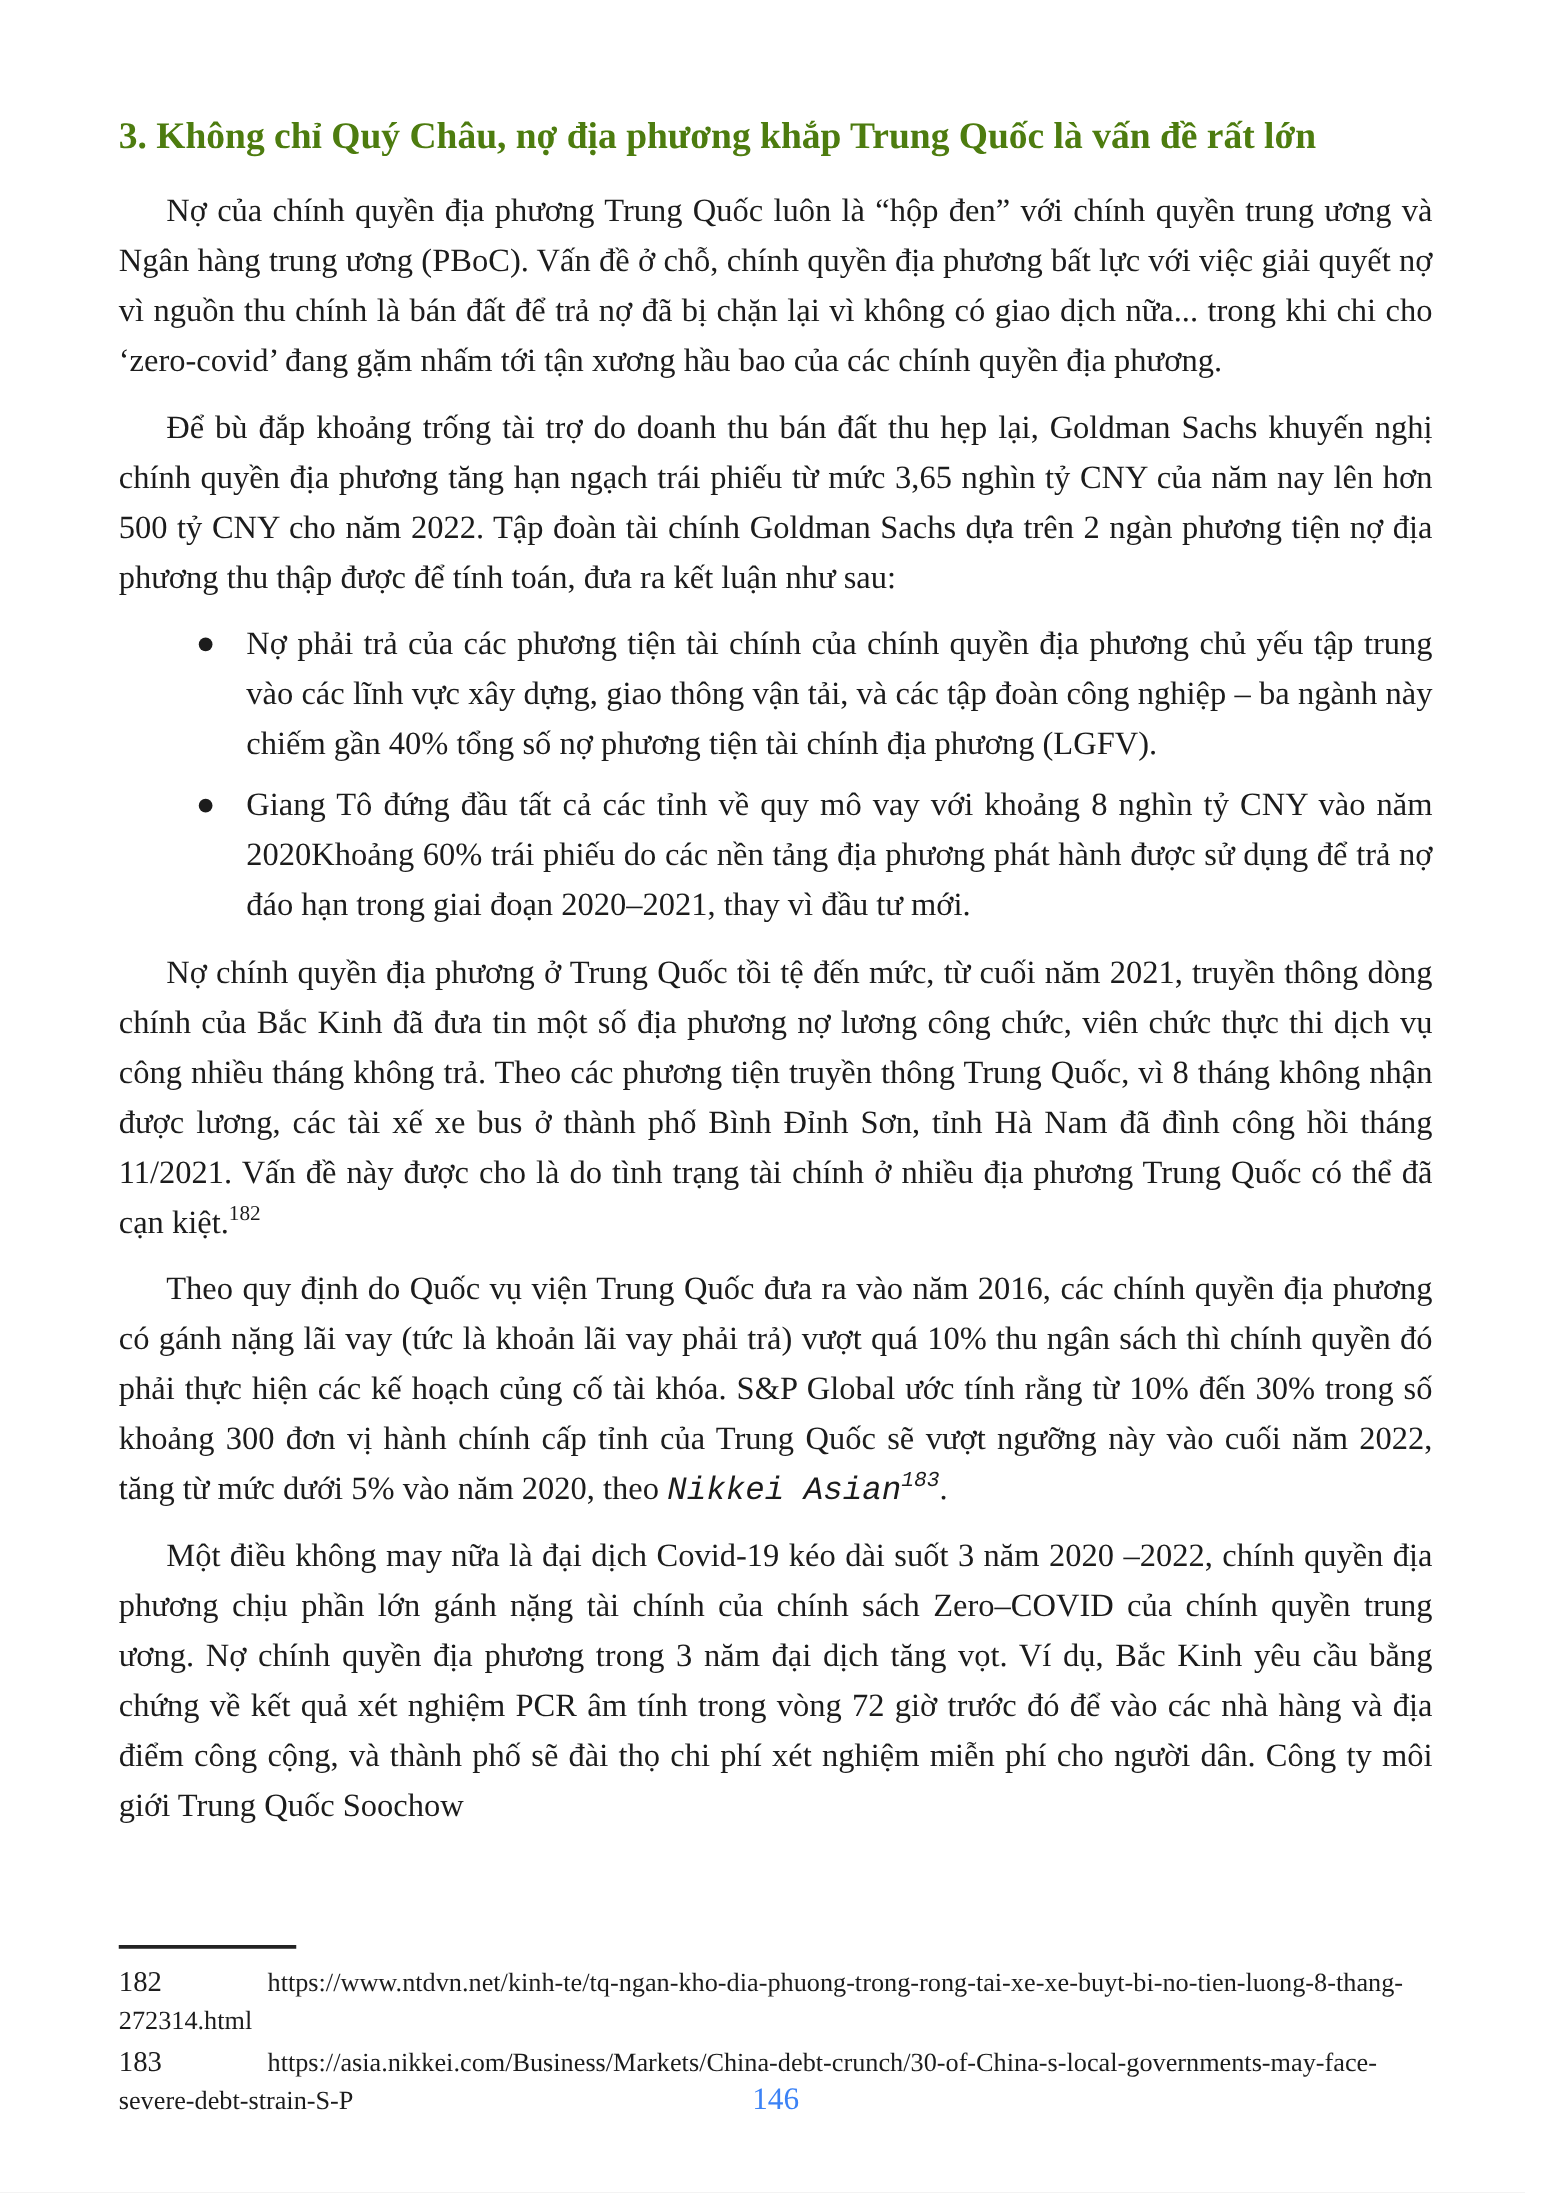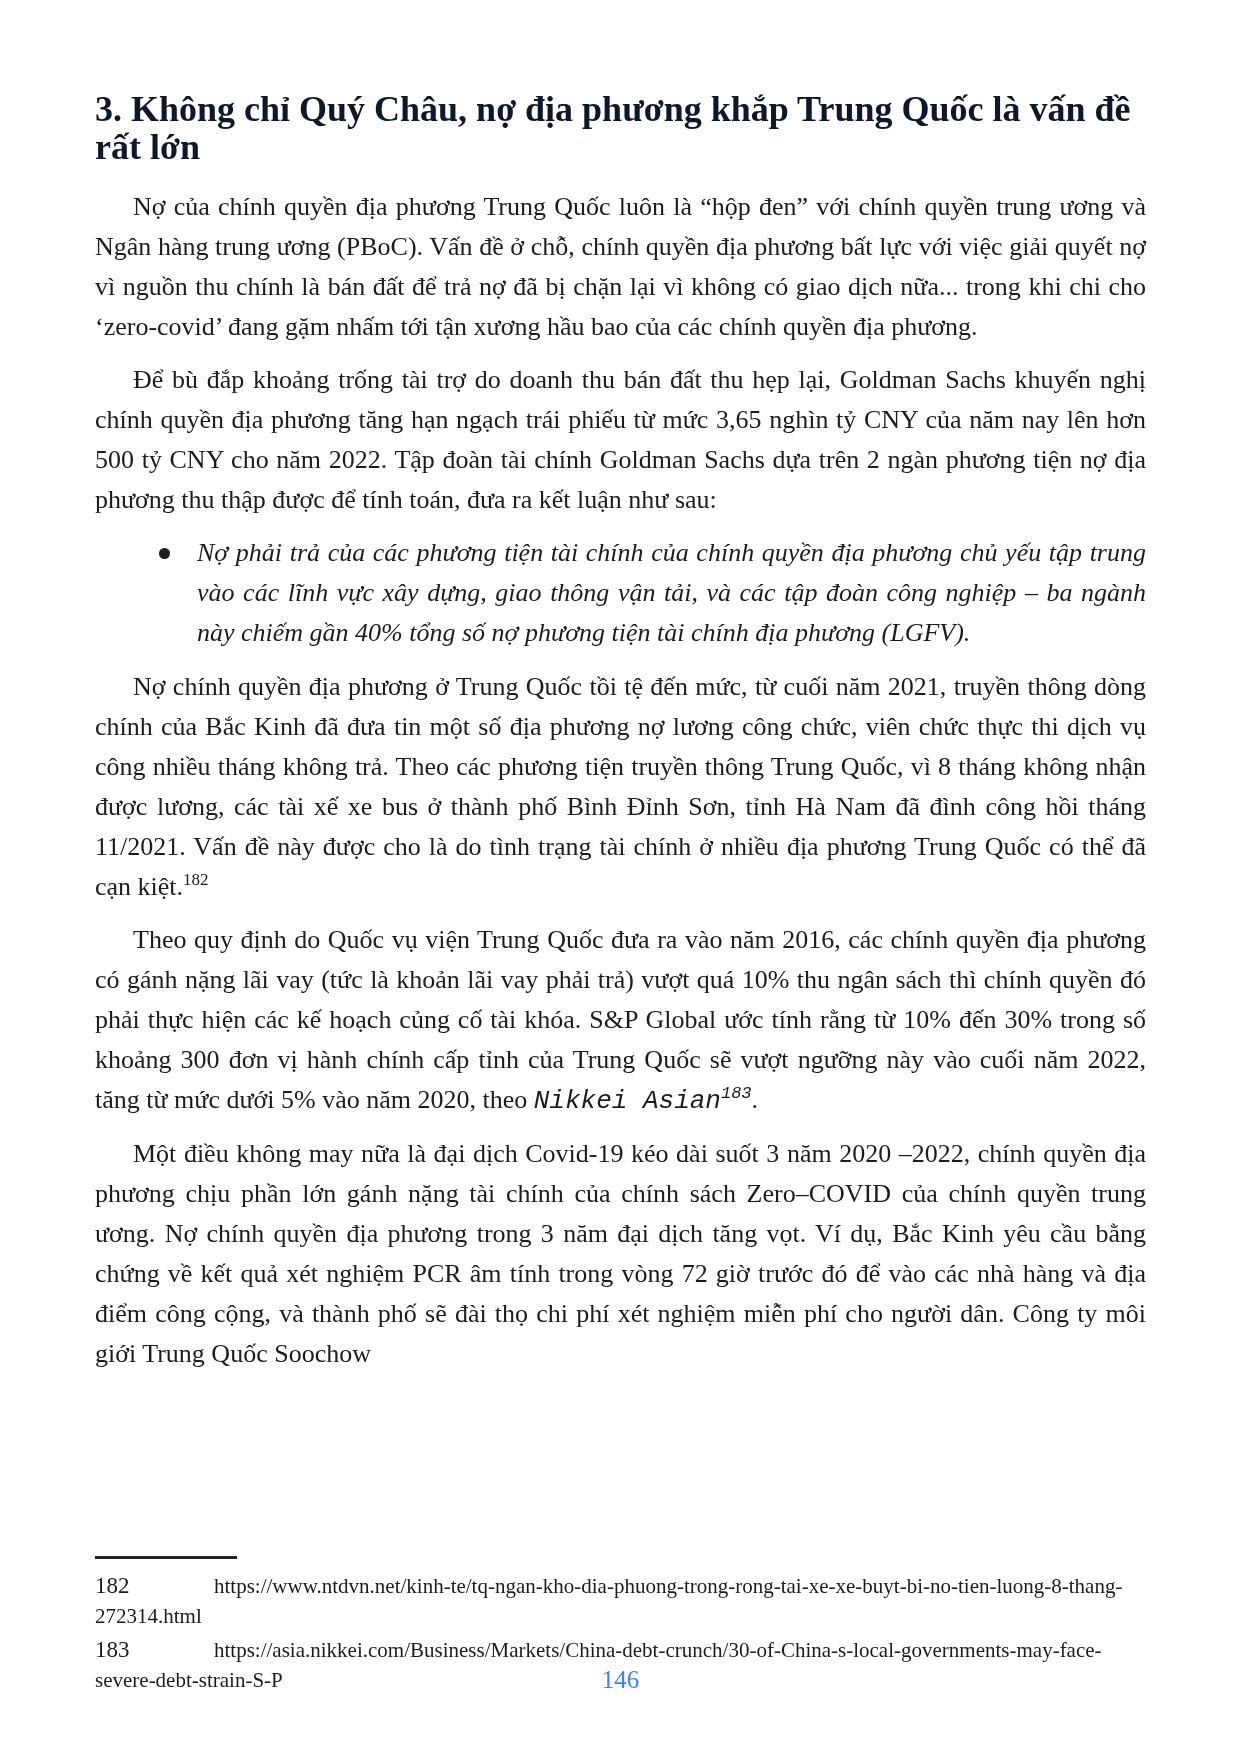--- a/index.html
+++ b/index.html
@@ -8,31 +8,31 @@
     width:1241px; height:1754px;
     margin:0 auto;
     background:#ffffff;
     font-family:"Liberation Serif","DejaVu Serif",serif;
     color:#1c1c1c;
     overflow:hidden;
   }
   .content { position:absolute; left:95px; top:90px; width:1051px; }
   .heading {
     margin:0 0 21px 0;
-    font-size:36px; line-height:38px; font-weight:700;
-    color:#0f172a;
+    font-size:30px; line-height:38px; font-weight:700;
+    color:#4d7c0f;
     text-align:left;
   }
   .para {
     margin:0 0 13px 0;
     font-size:26px; line-height:40px;
     text-align:justify;
     text-indent:38px;
   }
-  .bullet-list { list-style:none; margin:6px 0 14px 0; padding:0;font-style:italic; }
+  .bullet-list { list-style:none; margin:6px 0 14px 0; padding:0; }
   .bullet-item {
     position:relative;
     padding-left:102px; margin:0 0 9px 0;
     font-size:26px; line-height:40px;
     text-align:justify;
   }
   .bullet-dot {
     position:absolute; left:64px; top:15px;
     width:11px; height:11px; border-radius:50%;
     background:#1c1c1c;
@@ -66,20 +66,24 @@
 
     <p class="para">Nợ của chính quyền địa phương Trung Quốc luôn là “hộp đen” với chính quyền trung ương và Ngân hàng trung ương (PBoC). Vấn đề ở chỗ, chính quyền địa phương bất lực với việc giải quyết nợ vì nguồn thu chính là bán đất để trả nợ đã bị chặn lại vì không có giao dịch nữa... trong khi chi cho ‘zero-covid’ đang gặm nhấm tới tận xương hầu bao của các chính quyền địa phương.</p>
 
     <p class="para">Để bù đắp khoảng trống tài trợ do doanh thu bán đất thu hẹp lại, Goldman Sachs khuyến nghị chính quyền địa phương tăng hạn ngạch trái phiếu từ mức 3,65 nghìn tỷ CNY của năm nay lên hơn 500 tỷ CNY cho năm 2022. Tập đoàn tài chính Goldman Sachs dựa trên 2 ngàn phương tiện nợ địa phương thu thập được để tính toán, đưa ra kết luận như sau:</p>
 
     <ul class="bullet-list">
       <li class="bullet-item">
         <span class="bullet-dot"></span>
         <span>Nợ phải trả của các phương tiện tài chính của chính quyền địa phương chủ yếu tập trung vào các lĩnh vực xây dựng, giao thông vận tải, và các tập đoàn công nghiệp – ba ngành này chiếm gần 40% tổng số nợ phương tiện tài chính địa phương (LGFV).</span>
       </li>
+      <li class="bullet-item">
+        <span class="bullet-dot"></span>
+        <span>Giang Tô đứng đầu tất cả các tỉnh về quy mô vay với khoảng 8 nghìn tỷ CNY vào năm 2020Khoảng 60% trái phiếu do các nền tảng địa phương phát hành được sử dụng để trả nợ đáo hạn trong giai đoạn 2020–2021, thay vì đầu tư mới.</span>
+      </li>
     </ul>
 
     <p class="para"><span>Nợ chính quyền địa phương ở Trung Quốc tồi tệ đến mức, từ cuối năm 2021, truyền thông dòng chính của Bắc Kinh đã đưa tin một số địa phương nợ lương công chức, viên chức thực thi dịch vụ công nhiều tháng không trả. Theo các phương tiện truyền thông Trung Quốc, vì 8 tháng không nhận được lương, các tài xế xe bus ở thành phố Bình Đỉnh Sơn, tỉnh Hà Nam đã đình công hồi tháng 11/2021. Vấn đề này được cho là do tình trạng tài chính ở nhiều địa phương Trung Quốc có thể đã cạn kiệt.</span><sup class="fn-ref">182</sup></p>
 
     <p class="para"><span>Theo quy định do Quốc vụ viện Trung Quốc đưa ra vào năm 2016, các chính quyền địa phương có gánh nặng lãi vay (tức là khoản lãi vay phải trả) vượt quá 10% thu ngân sách thì chính quyền đó phải thực hiện các kế hoạch củng cố tài khóa. S&amp;P Global ước tính rằng từ 10% đến 30% trong số khoảng 300 đơn vị hành chính cấp tỉnh của Trung Quốc sẽ vượt ngưỡng này vào cuối năm 2022, tăng từ mức dưới 5% vào năm 2020, theo </span><span class="italic">Nikkei Asian</span><sup class="fn-ref italic">183</sup><span>.</span></p>
 
     <p class="para">Một điều không may nữa là đại dịch Covid-19 kéo dài suốt 3 năm 2020 –2022, chính quyền địa phương chịu phần lớn gánh nặng tài chính của chính sách Zero–COVID của chính quyền trung ương. Nợ chính quyền địa phương trong 3 năm đại dịch tăng vọt. Ví dụ, Bắc Kinh yêu cầu bằng chứng về kết quả xét nghiệm PCR âm tính trong vòng 72 giờ trước đó để vào các nhà hàng và địa điểm công cộng, và thành phố sẽ đài thọ chi phí xét nghiệm miễn phí cho người dân. Công ty môi giới Trung Quốc Soochow</p>
 
   </div>
 

